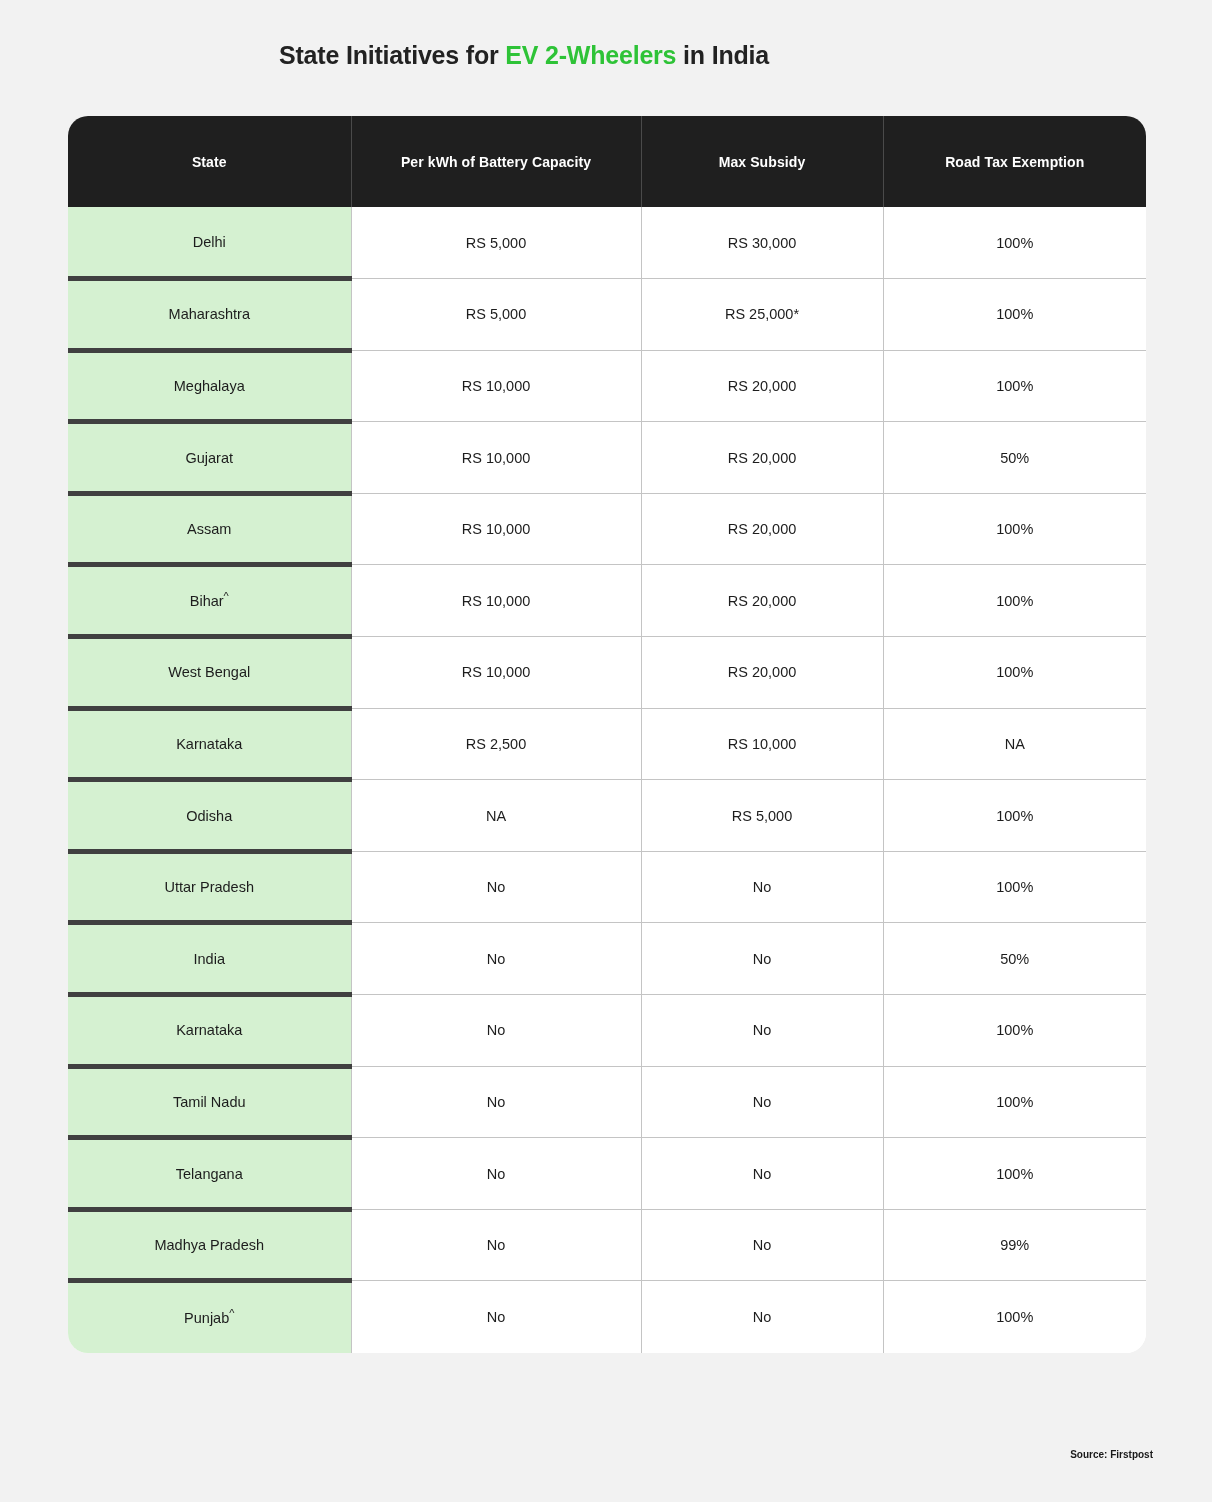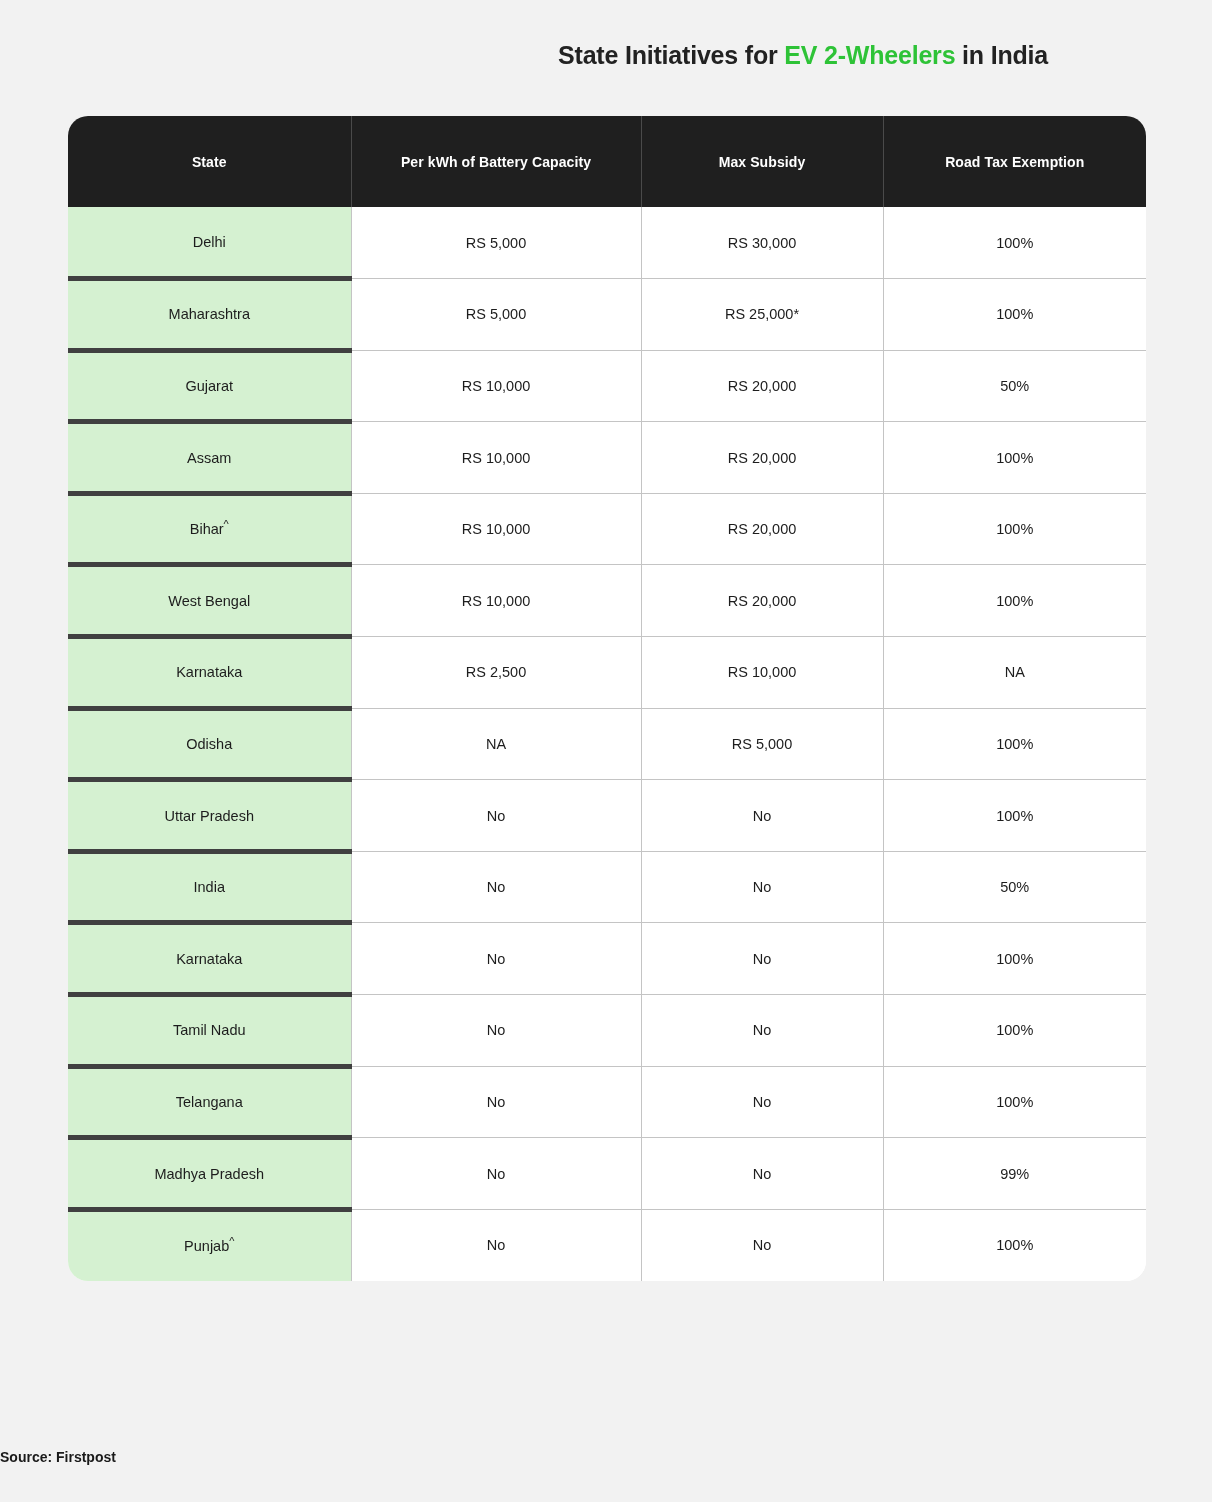--- a/index.html
+++ b/index.html
@@ -18,21 +18,21 @@
     background: #f2f2f2;
     overflow: hidden;
   }
 
   
   .title {
     position: absolute;
     top: 41px;
     left: 0;
     width: 1048px;
-    text-align: right;
+    text-align: center;
     font-size: 25px;
     font-weight: bold;
     letter-spacing: -0.2px;
     color: #222222;
     white-space: nowrap;
   }
   .title .accent { color: #2ec337; }
 
   
   .table-wrap {
@@ -96,24 +96,24 @@
   .sup {
     font-size: 11px;
     vertical-align: super;
     line-height: 0;
   }
 
   
   .source {
     position: absolute;
     top: 1449px;
-    left: 0;
+    left: 7px;
     width: 1146px;
-    text-align: left;
-    font-size: 14px;
+    text-align: right;
+    font-size: 10px;
     font-weight: bold;
     color: #1a1a1a;
     white-space: nowrap;
   }
 </style>
 </head>
 <body>
 
 <div class="page">
 
@@ -144,20 +144,26 @@
             <td>RS 30,000</td>
             <td>100%</td>
           </tr>
           <tr>
             <td class="state-cell">Maharashtra</td>
             <td>RS 5,000</td>
             <td>RS 25,000*</td>
             <td>100%</td>
           </tr>
           <tr>
+            <td class="state-cell">Meghalaya</td>
+            <td>RS 10,000</td>
+            <td>RS 20,000</td>
+            <td>100%</td>
+          </tr>
+          <tr>
             <td class="state-cell">Gujarat</td>
             <td>RS 10,000</td>
             <td>RS 20,000</td>
             <td>50%</td>
           </tr>
           <tr>
             <td class="state-cell">Assam</td>
             <td>RS 10,000</td>
             <td>RS 20,000</td>
             <td>100%</td>

